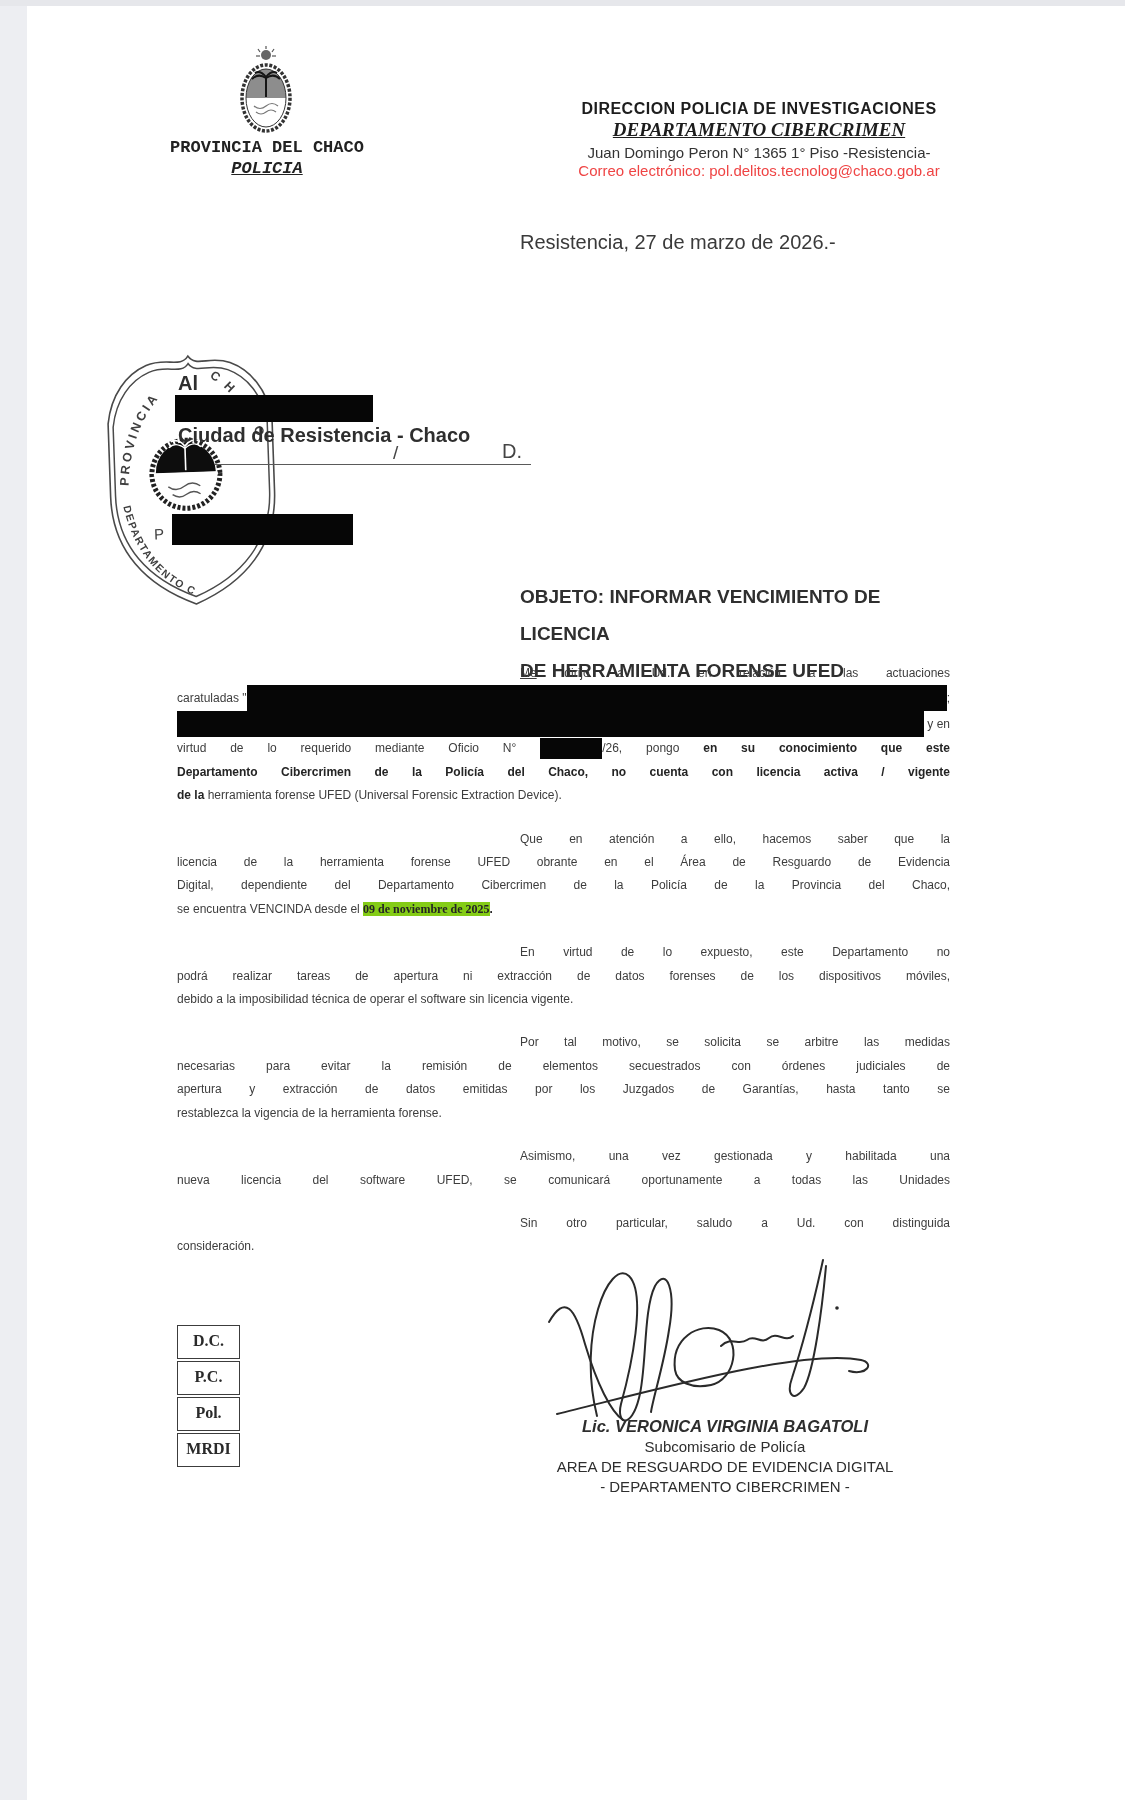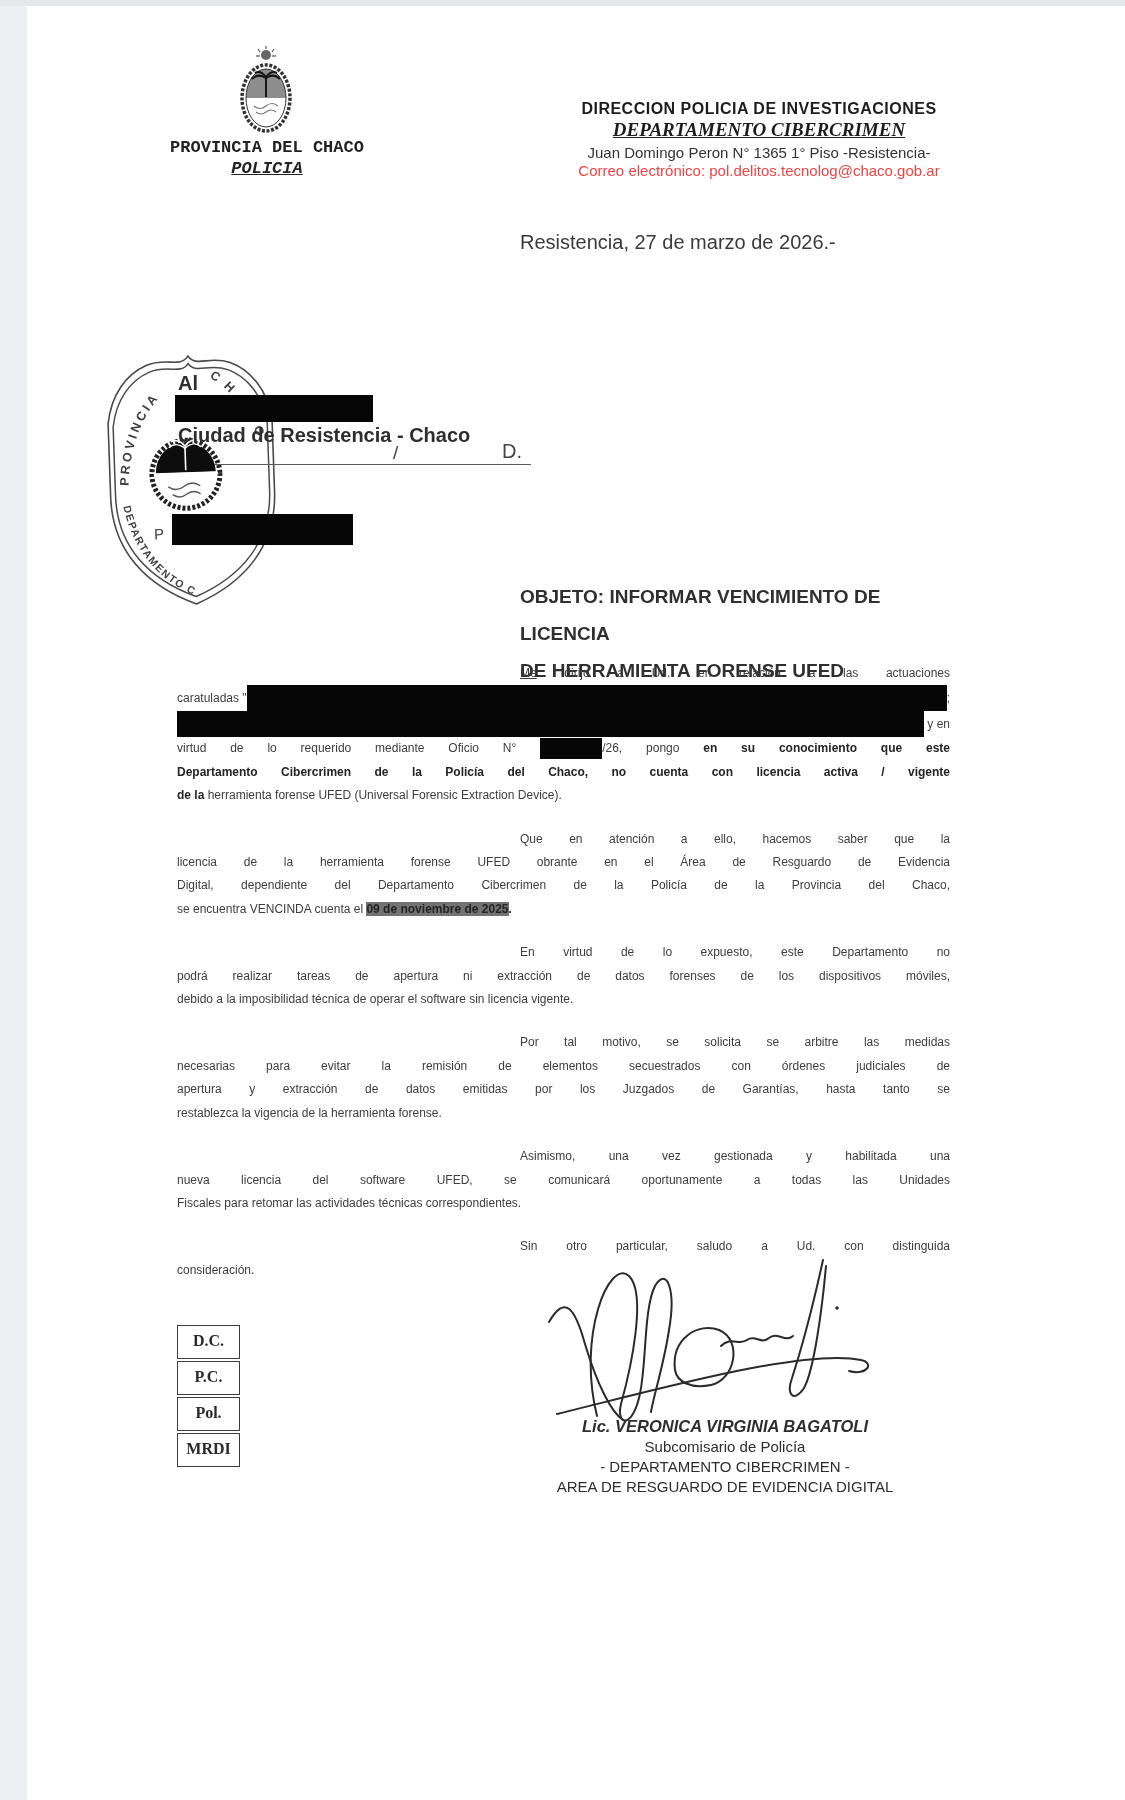--- a/index.html
+++ b/index.html
@@ -39,21 +39,21 @@
   
   .body{left:177px;top:662px;width:773px;font-size:12px;color:#3d3d3d;}
   .para{margin-bottom:20px;}
   .bline{line-height:23.4px;min-height:23.4px;}
   .just{text-align:justify;text-align-last:justify;}
   .indent{padding-left:343px;}
   .fline{display:flex;align-items:center;}
   .fline .grow{flex:1;}
   .b{font-weight:bold;color:#242424;}
   .u{text-decoration:underline;}
-  .hl{background:#737373;}
+  .hl{background:#84cc16;font-family:Liberation Serif, serif;}
   .redact{display:inline-block;background:#060606;height:26px;vertical-align:middle;}
   .bline .redact:not(.grow){height:21px;margin-bottom:2px;}
   .fline span{white-space:pre;}
 
   
   .routing{left:177px;top:1325px;width:63px;}
   .rcell{box-sizing:border-box;width:63px;height:34px;border:1.8px solid #3c3c3c;margin-bottom:2px;
          text-align:center;font-family:"Liberation Serif",serif;font-weight:bold;font-size:16px;
          color:#2a2a2a;padding-top:6px;background:#fff;}
 
@@ -175,37 +175,36 @@
           <span class=""> y en</span>
         </div>
         <div class="bline just"><span class="">virtud de lo requerido mediante Oficio N° </span><span class="redact" style="width: 62px;"></span><span class="">/26, pongo </span><span class="b ">en su conocimiento que este</span></div>
         <div class="bline just"><span class="b ">Departamento Cibercrimen de la Policía del Chaco, no cuenta con licencia activa / vigente</span></div>
         <div class="bline"><span class="b ">de la </span><span class="">herramienta forense UFED (Universal Forensic Extraction Device).</span></div>
       </div>
       <div class="para">
         <div class="bline just indent"><span class="">Que en atención a ello, hacemos saber que la</span></div>
         <div class="bline just"><span class="">licencia de la herramienta forense UFED obrante en el Área de Resguardo de Evidencia</span></div>
         <div class="bline just"><span class="">Digital, dependiente del Departamento Cibercrimen de la Policía de la Provincia del Chaco,</span></div>
-        <div class="bline"><span class="">se encuentra VENCINDA cuenta el </span><span class="b hl">09 de noviembre de 2025</span><span class="b ">.</span></div>
+        <div class="bline"><span class="">se encuentra VENCINDA desde el </span><span class="b hl">09 de noviembre de 2025</span><span class="b ">.</span></div>
       </div>
       <div class="para">
         <div class="bline just indent"><span class="">En virtud de lo expuesto, este Departamento no</span></div>
         <div class="bline just"><span class="">podrá realizar tareas de apertura ni extracción de datos forenses de los dispositivos móviles,</span></div>
         <div class="bline"><span class="">debido a la imposibilidad técnica de operar el software sin licencia vigente.</span></div>
       </div>
       <div class="para">
         <div class="bline just indent"><span class="">Por tal motivo, se solicita se arbitre las medidas</span></div>
         <div class="bline just"><span class="">necesarias para evitar la remisión de elementos secuestrados con órdenes judiciales de</span></div>
         <div class="bline just"><span class="">apertura y extracción de datos emitidas por los Juzgados de Garantías, hasta tanto se</span></div>
         <div class="bline"><span class="">restablezca la vigencia de la herramienta forense.</span></div>
       </div>
       <div class="para">
         <div class="bline just indent"><span class="">Asimismo, una vez gestionada y habilitada una</span></div>
         <div class="bline just"><span class="">nueva licencia del software UFED, se comunicará oportunamente a todas las Unidades</span></div>
-        <div class="bline"><span class="">Fiscales para retomar las actividades técnicas correspondientes.</span></div>
       </div>
       <div class="para">
         <div class="bline just indent"><span class="">Sin otro particular, saludo a Ud. con distinguida</span></div>
         <div class="bline"><span class="">consideración.</span></div>
       </div>
     </div>
 
   <div class="abs routing">
       <div class="rcell">D.C.</div>
       <div class="rcell">P.C.</div>
@@ -221,16 +220,16 @@
       <path d="M186,94 C196,84 204,94 212,88 C220,82 226,93 234,86 C242,79 250,91 258,84"></path>
       <path d="M288,8 C281,40 268,92 257,126 C251,143 259,151 269,136 C279,118 287,58 291,14"></path>
       <path d="M22,162 C120,138 270,96 326,108 C340,111 332,124 314,119"></path>
       <circle cx="302" cy="56" r="1.8" fill="#2a2a2a" stroke="none"></circle>
     </g>
   </svg>
 
   <div class="abs sig-text">
     <div class="sig-name">Lic. VERONICA VIRGINIA BAGATOLI</div>
     <div class="sig-line">Subcomisario de Policía</div>
+    <div class="sig-line">AREA DE RESGUARDO DE EVIDENCIA DIGITAL</div>
     <div class="sig-line">- DEPARTAMENTO CIBERCRIMEN -</div>
-    <div class="sig-line">AREA DE RESGUARDO DE EVIDENCIA DIGITAL</div>
   </div>
 </div>
 
 </body></html>

